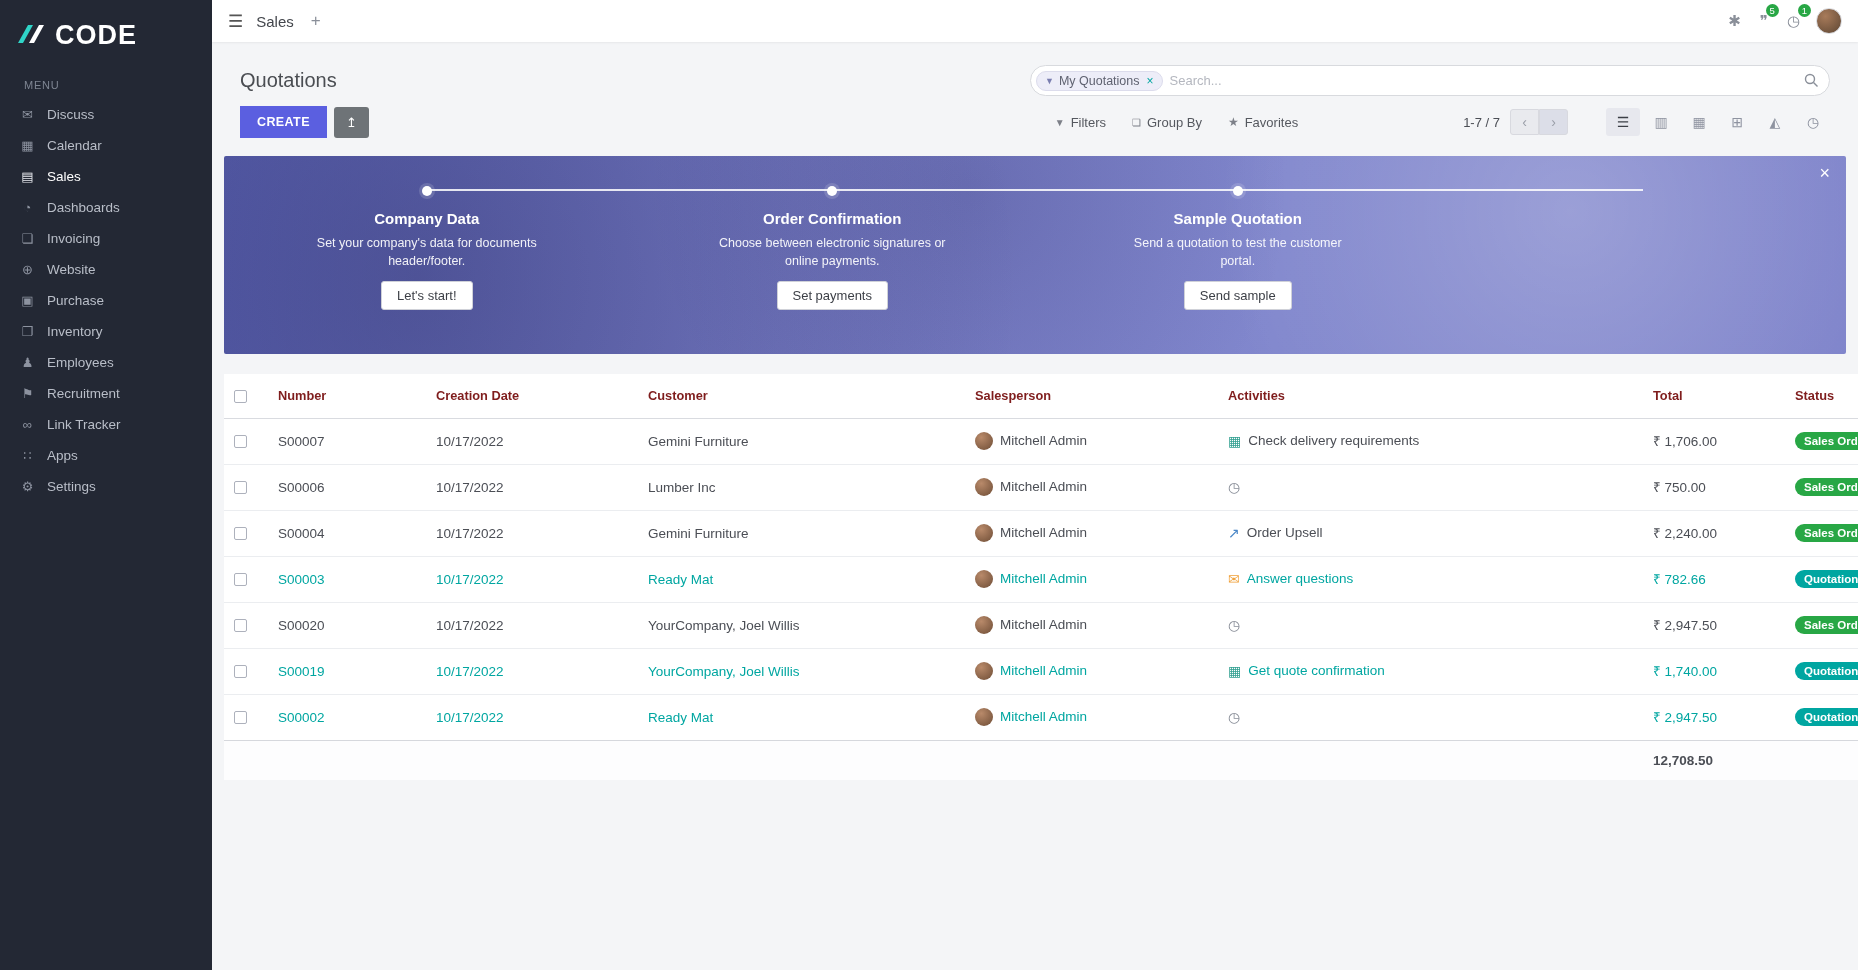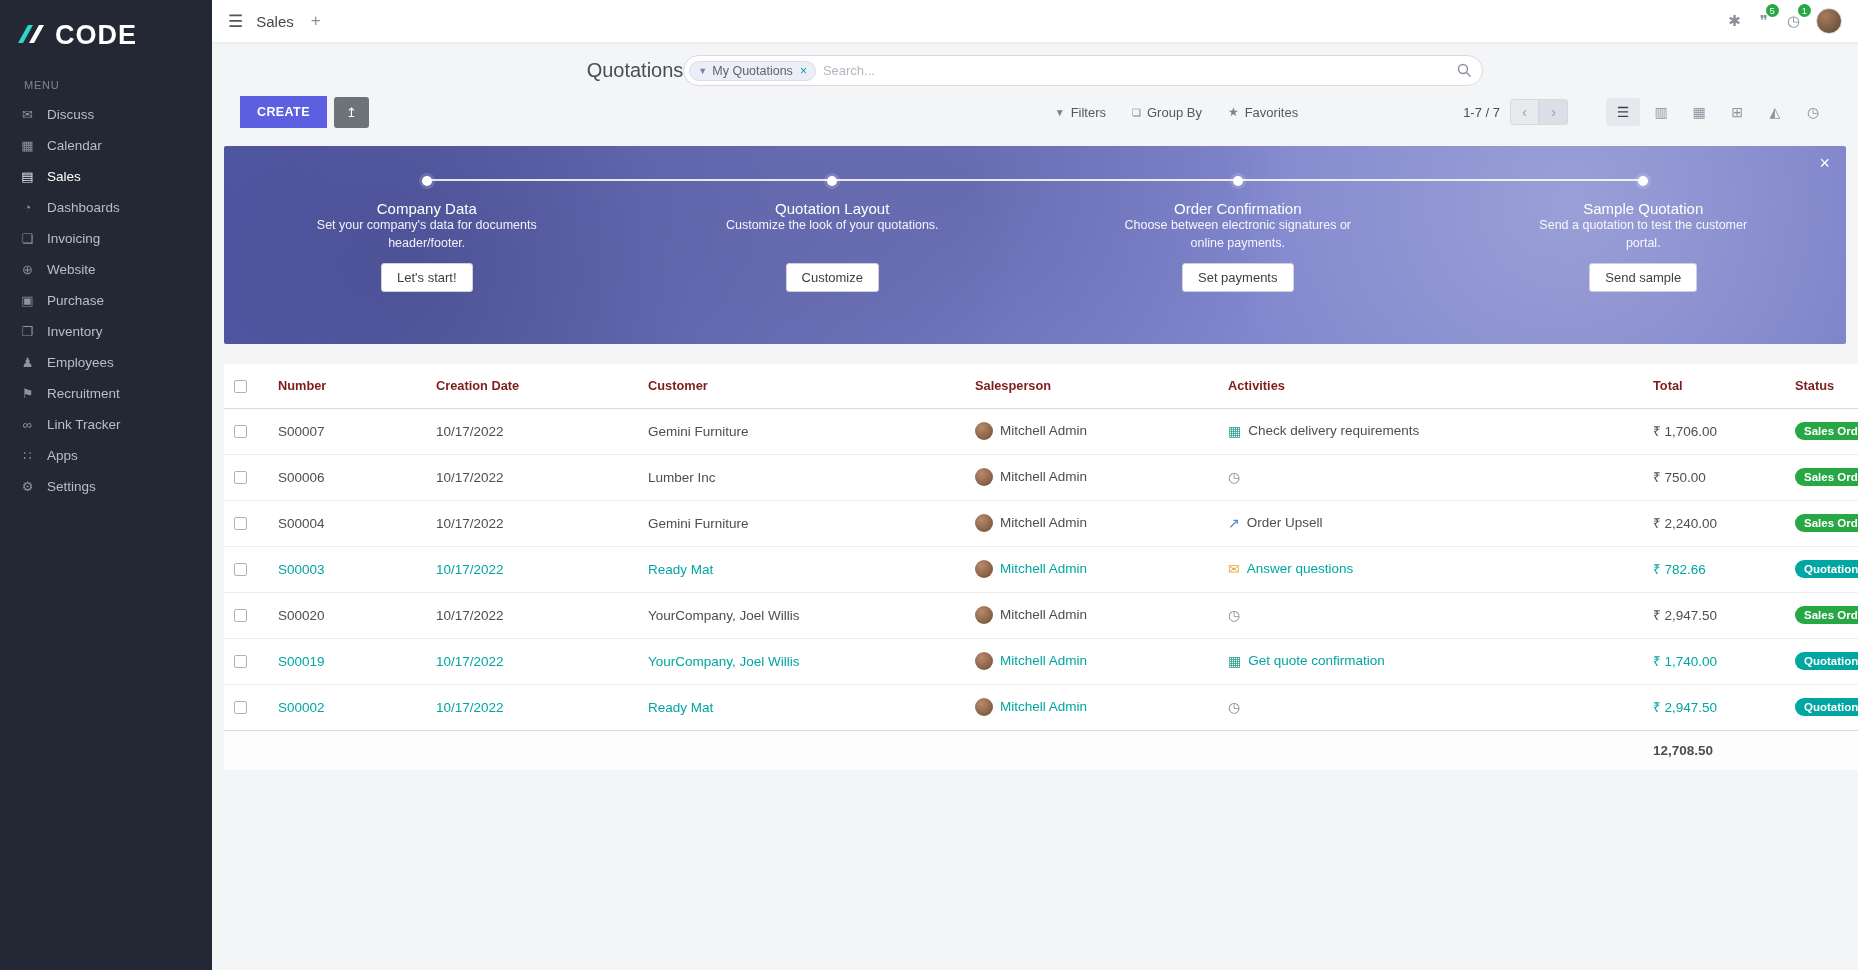--- a/index.html
+++ b/index.html
@@ -22,21 +22,21 @@
   .topbar{height:42px;background:#fff;display:flex;align-items:center;padding:0 16px;gap:13px;box-shadow:0 1px 2px rgba(0,0,0,.06);z-index:5}
   .tb-burger{font-size:17px;color:#555;cursor:pointer}
   .tb-title{font-size:15px;color:#43464c}
   .tb-plus{font-size:17px;color:#8a8f99;cursor:pointer;padding:0 4px}
   .tb-spacer{flex:1}
   .tb-ico{position:relative;font-size:15px;color:#8a8f99;cursor:pointer;padding:2px 3px}
   .tb-badge{position:absolute;top:-6px;right:-8px;background:#28a745;color:#fff;font-size:9.5px;border-radius:8px;padding:1px 4px;line-height:1.2}
   .tb-avatar{width:26px;height:26px;border-radius:50%;background:radial-gradient(circle at 35% 30%,#a87b5a,#5d4633);cursor:pointer;border:1px solid #d9dbe0}
 
   
-  .cp-row1{display:flex;align-items:center;justify-content:center;padding:13px 28px 4px}
+  .cp-row1{display:flex;align-items:center;justify-content:space-between;padding:23px 28px 4px}
   .cp-title{font-size:20px;color:#4a4d52;font-weight:400}
   .searchbox{display:flex;align-items:center;width:800px;height:31px;background:#fff;border:1px solid #d8dade;border-radius:16px;padding:0 10px 0 5px;gap:7px}
   .filter-tag{display:flex;align-items:center;gap:5px;background:#ededf8;border:1px solid #dcdcec;border-radius:12px;padding:2px 8px;font-size:12.5px;color:#5f6270;cursor:pointer;white-space:nowrap}
   .tag-funnel{font-size:9px;color:#7a7eb0}
   .tag-x{color:#00a6a1;font-size:12px;cursor:pointer;margin-left:2px}
   .searchbox input{flex:1;border:none;outline:none;font-size:13px;color:#555;background:transparent}
   .searchbox input::placeholder{color:#b4b7bf}
   .mag{cursor:pointer;display:flex;align-items:center}
 
   .cp-row2{display:flex;align-items:center;padding:6px 28px 14px}
@@ -62,22 +62,22 @@
       radial-gradient(circle at 83% 28%, rgba(255,255,255,.22), transparent 26%),
       radial-gradient(circle at 12% 62%, rgba(18,18,60,.28), transparent 42%),
       radial-gradient(circle at 46% 18%, rgba(25,25,80,.18), transparent 36%),
       linear-gradient(95deg,#5c63b4 0%,#767bc5 35%,#8187cd 65%,#7d82ca 100%);
     padding-top:30px}
   .banner-close{position:absolute;top:8px;right:16px;font-size:18px;color:#fff;cursor:pointer;line-height:1}
   .banner-line{position:absolute;left:12.5%;right:12.5%;top:33px;height:2px;background:rgba(255,255,255,.85)}
   .steps{display:flex;position:relative}
   .step{width:25%;display:flex;flex-direction:column;align-items:center;text-align:center}
   .step-dot{width:10px;height:10px;border-radius:50%;background:#fff;z-index:2;box-shadow:0 0 0 3px rgba(255,255,255,.15)}
-  .step-title{font-size:15px;font-weight:normal;margin-top:14px}
-  .step-desc{font-size:12.5px;line-height:1.4;color:rgba(255,255,255,.92);max-width:240px;margin-top:0;min-height:36px}
+  .step-title{font-size:15px;font-weight:bold;margin-top:14px}
+  .step-desc{font-size:12.5px;line-height:1.4;color:rgba(255,255,255,.92);max-width:240px;margin-top:8px;min-height:36px}
   .step-btn{margin-top:10px;background:#fff;border:1px solid #cfd1d8;border-radius:3px;padding:6px 15px;font-size:13px;color:#3c3f46;cursor:pointer;font-family:inherit}
 
   
   .table-wrap{margin:20px 12px 0;background:#fff}
   table{width:100%;table-layout:fixed;border-collapse:collapse;background:#fff}
   col.c-check{width:44px} col.c-number{width:158px} col.c-date{width:212px}
   col.c-customer{width:327px} col.c-sales{width:253px} col.c-activity{width:425px}
   col.c-total{width:142px} col.c-status{width:89px}
   th{height:44px;padding:0 10px;font-size:12.8px;font-weight:bold;color:#7f1d1d;text-align:left;border-bottom:1px solid #d9dbe0;cursor:pointer;white-space:nowrap}
   td{height:46px;padding:0 10px;font-size:13.5px;color:#4b4e55;border-top:1px solid #ebedf0;white-space:nowrap;overflow:hidden}
@@ -242,26 +242,20 @@
 
   <div class="banner">
     <span class="banner-close">×</span>
     <div class="banner-line"></div>
     <div class="steps">
         <div class="step">
           <span class="step-dot"></span>
           <div class="step-title">Company Data</div>
           <div class="step-desc">Set your company's data for documents header/footer.</div>
           <button class="step-btn">Let's start!</button>
-        </div>
-        <div class="step">
-          <span class="step-dot"></span>
-          <div class="step-title">Quotation Layout</div>
-          <div class="step-desc">Customize the look of your quotations.</div>
-          <button class="step-btn">Customize</button>
         </div>
         <div class="step">
           <span class="step-dot"></span>
           <div class="step-title">Order Confirmation</div>
           <div class="step-desc">Choose between electronic signatures or online payments.</div>
           <button class="step-btn">Set payments</button>
         </div>
         <div class="step">
           <span class="step-dot"></span>
           <div class="step-title">Sample Quotation</div>

